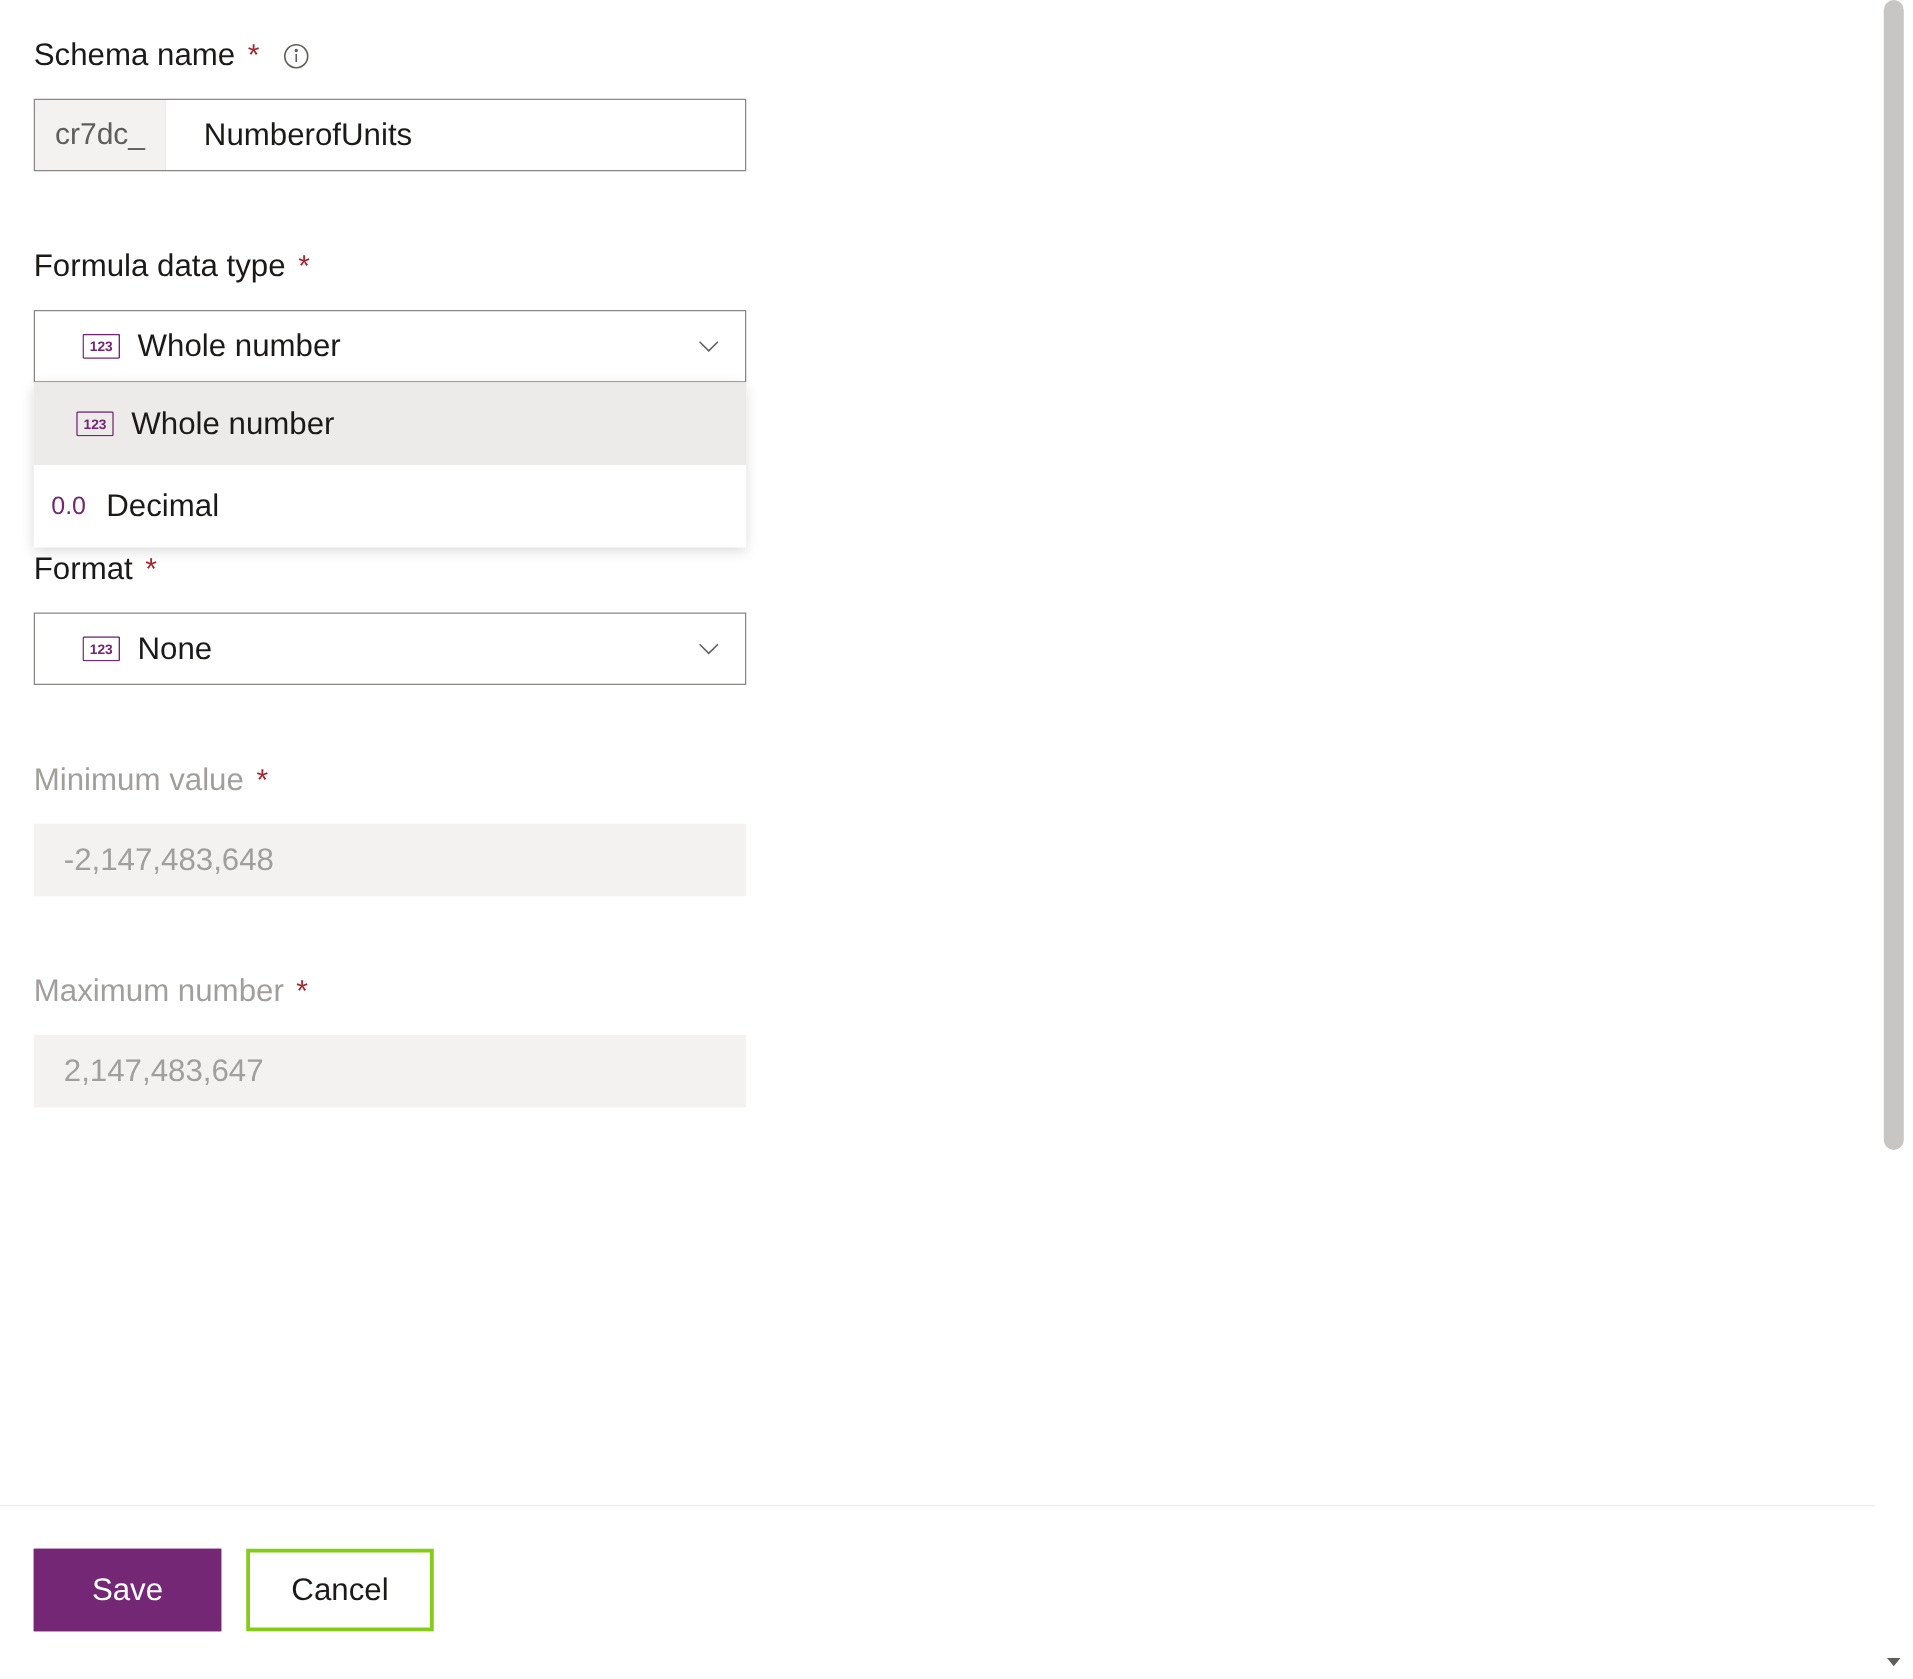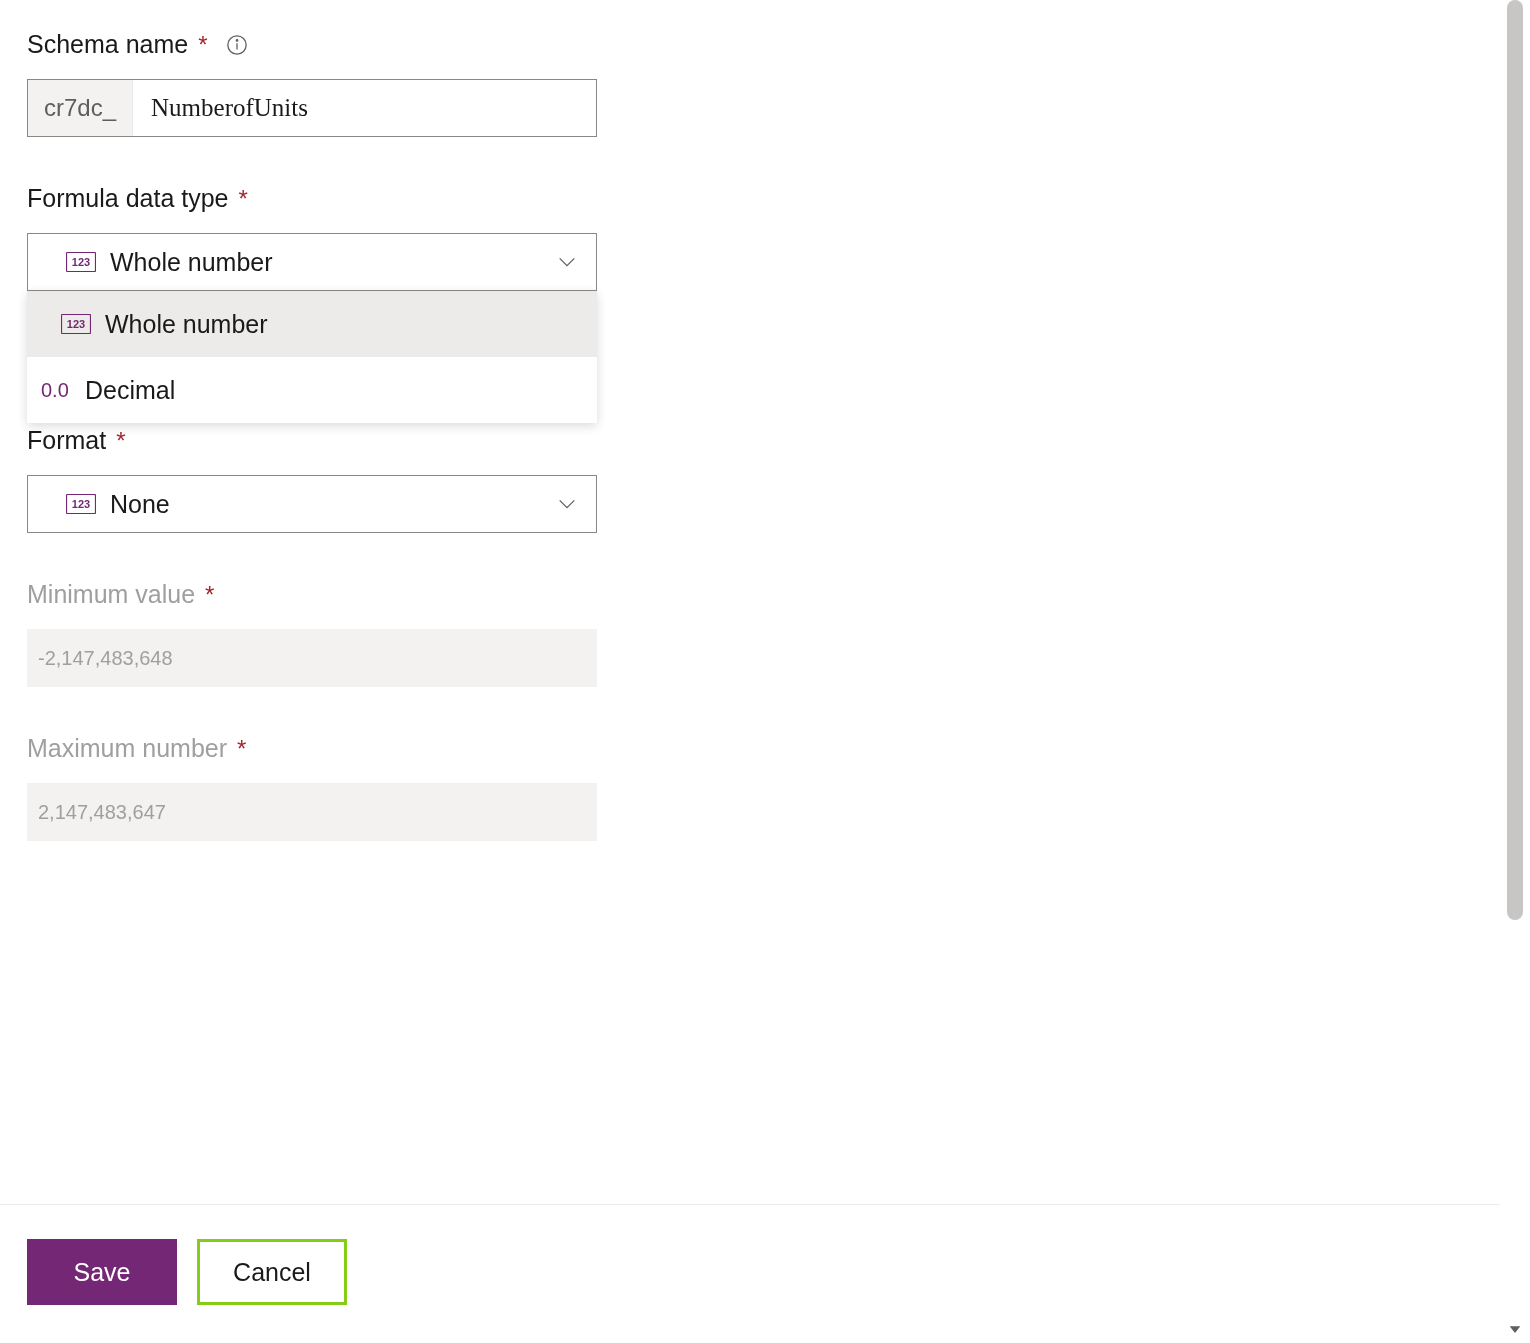--- a/index.html
+++ b/index.html
@@ -34,21 +34,21 @@
     gap: 14px;
     color: #742774;
     font-size: 28px;
     cursor: pointer;
     margin-bottom: 60px;
   }
   .advanced-toggle .chev {
     display: inline-flex;
   }
   .field {
-    margin-bottom: 47px;
+    margin-bottom: 62px;
     width: 570px;
     position: relative;
   }
   .field-label {
     font-size: 25px;
     font-weight: 400;
     color: #1b1a19;
     display: flex;
     align-items: center;
     gap: 8px;
@@ -78,24 +78,24 @@
     display: flex;
     align-items: center;
     padding: 12px 16px;
     color: #605e5c;
     font-size: 24px;
   }
   .schema-value {
     flex: 1;
     border: none;
     outline: none;
-    padding: 0 18px;
+    padding: 0 30px;
     font-size: 25px;
     color: #1b1a19;
-    font-family: Liberation Serif, serif;
+    font-family: Liberation Sans, sans-serif;
   }
   .select-box {
     border: 1px solid #8a8886;
     height: 58px;
     display: flex;
     align-items: center;
     padding: 0 18px;
     background: #fff;
     cursor: pointer;
     position: relative;
@@ -141,22 +141,22 @@
     font-weight: 400;
     width: 30px;
     text-align: left;
   }
   .disabled-input {
     border: none;
     background: #f3f2f1;
     height: 58px;
     display: flex;
     align-items: center;
-    padding: 0 11px;
-    font-size: 20px;
+    padding: 0 24px;
+    font-size: 25px;
     color: #a19f9d;
   }
   .format-row .select-box {
     
   }
   .footer {
     position: absolute;
     left: 0;
     right: 30px;
     bottom: 0;

